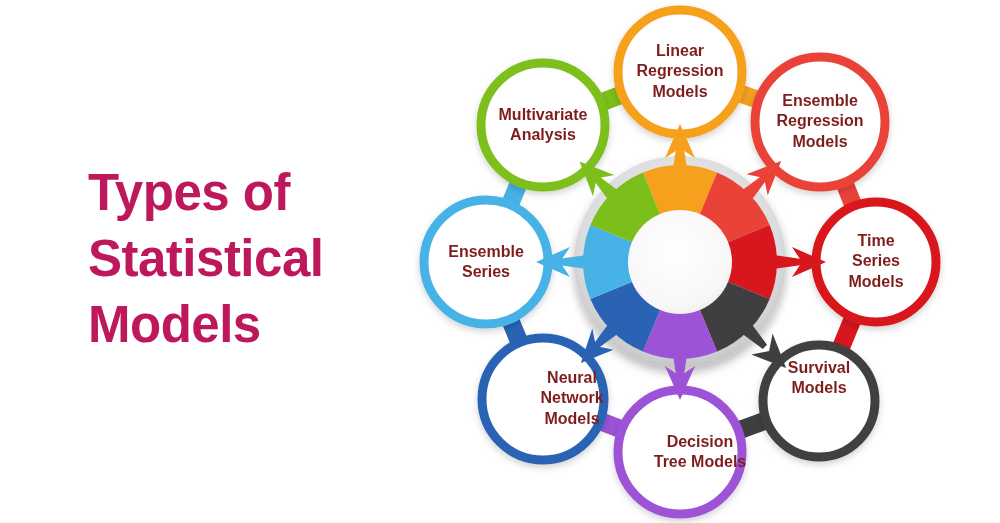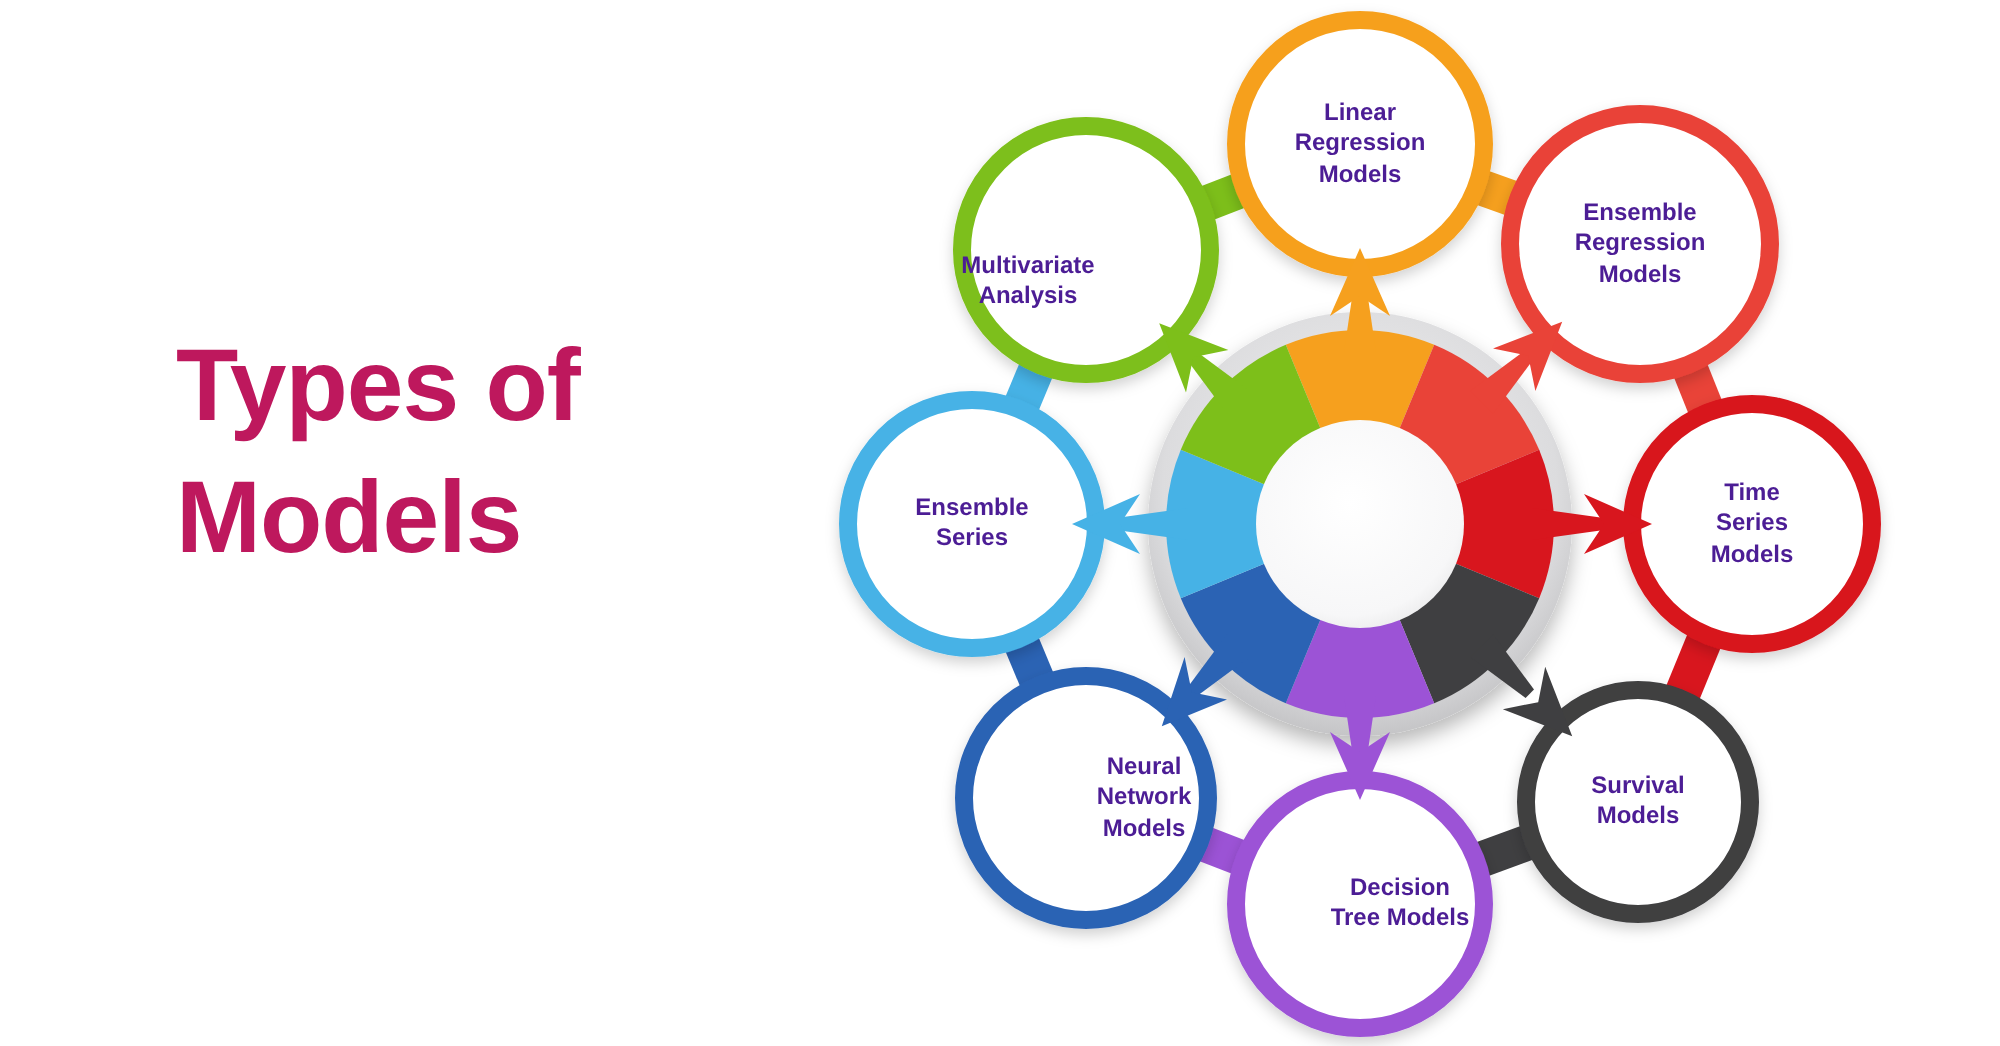--- a/index.html
+++ b/index.html
@@ -24,44 +24,45 @@
   .diagram-svg {
     position: absolute;
     left: 0; top: 0;
     width: 1000px; height: 523px;
   }
   .node-label {
     position: absolute;
     width: 150px;
     transform: translate(-50%, -50%);
     text-align: center;
-    font-size: 12px;
+    font-size: 16px;
     line-height: 1.28;
     font-weight: 700;
     white-space: pre-line;
-    color: #4c1d95;
+    color: #7f1d1d;
     pointer-events: none;
   }
   
   .nl-0 { left: 680px; top: 72px;  }
   .nl-1 { left: 820px; top: 122px; }
   .nl-2 { left: 876px; top: 262px; }
-  .nl-3 { left: 819px; top: 401px; }
+  .nl-3 { left: 819px; top: 378px; }
   .nl-4 { left: 700px; top: 452px; }
   .nl-5 { left: 572px; top: 399px; }
   .nl-6 { left: 486px; top: 262px; }
-  .nl-7 { left: 514px; top: 125px; margin-top: 16px; }
+  .nl-7 { left: 543px; top: 125px; }
 </style>
 </head>
 <body>
 
 <div class="stage">
 
   <div class="title" style="color: #be185d;">
     <div>Types of</div>
+    <div>Statistical</div>
     <div>Models</div>
   </div>
 
   <svg class="diagram-svg" viewBox="0 0 1000 523">
     <defs>
       <radialGradient id="discGrad" cx="0.5" cy="0.42" r="0.62">
         <stop offset="0" stop-color="#f4f4f5"></stop>
         <stop offset="0.75" stop-color="#dcdcde"></stop>
         <stop offset="1" stop-color="#bdbdbf"></stop>
       </radialGradient>

